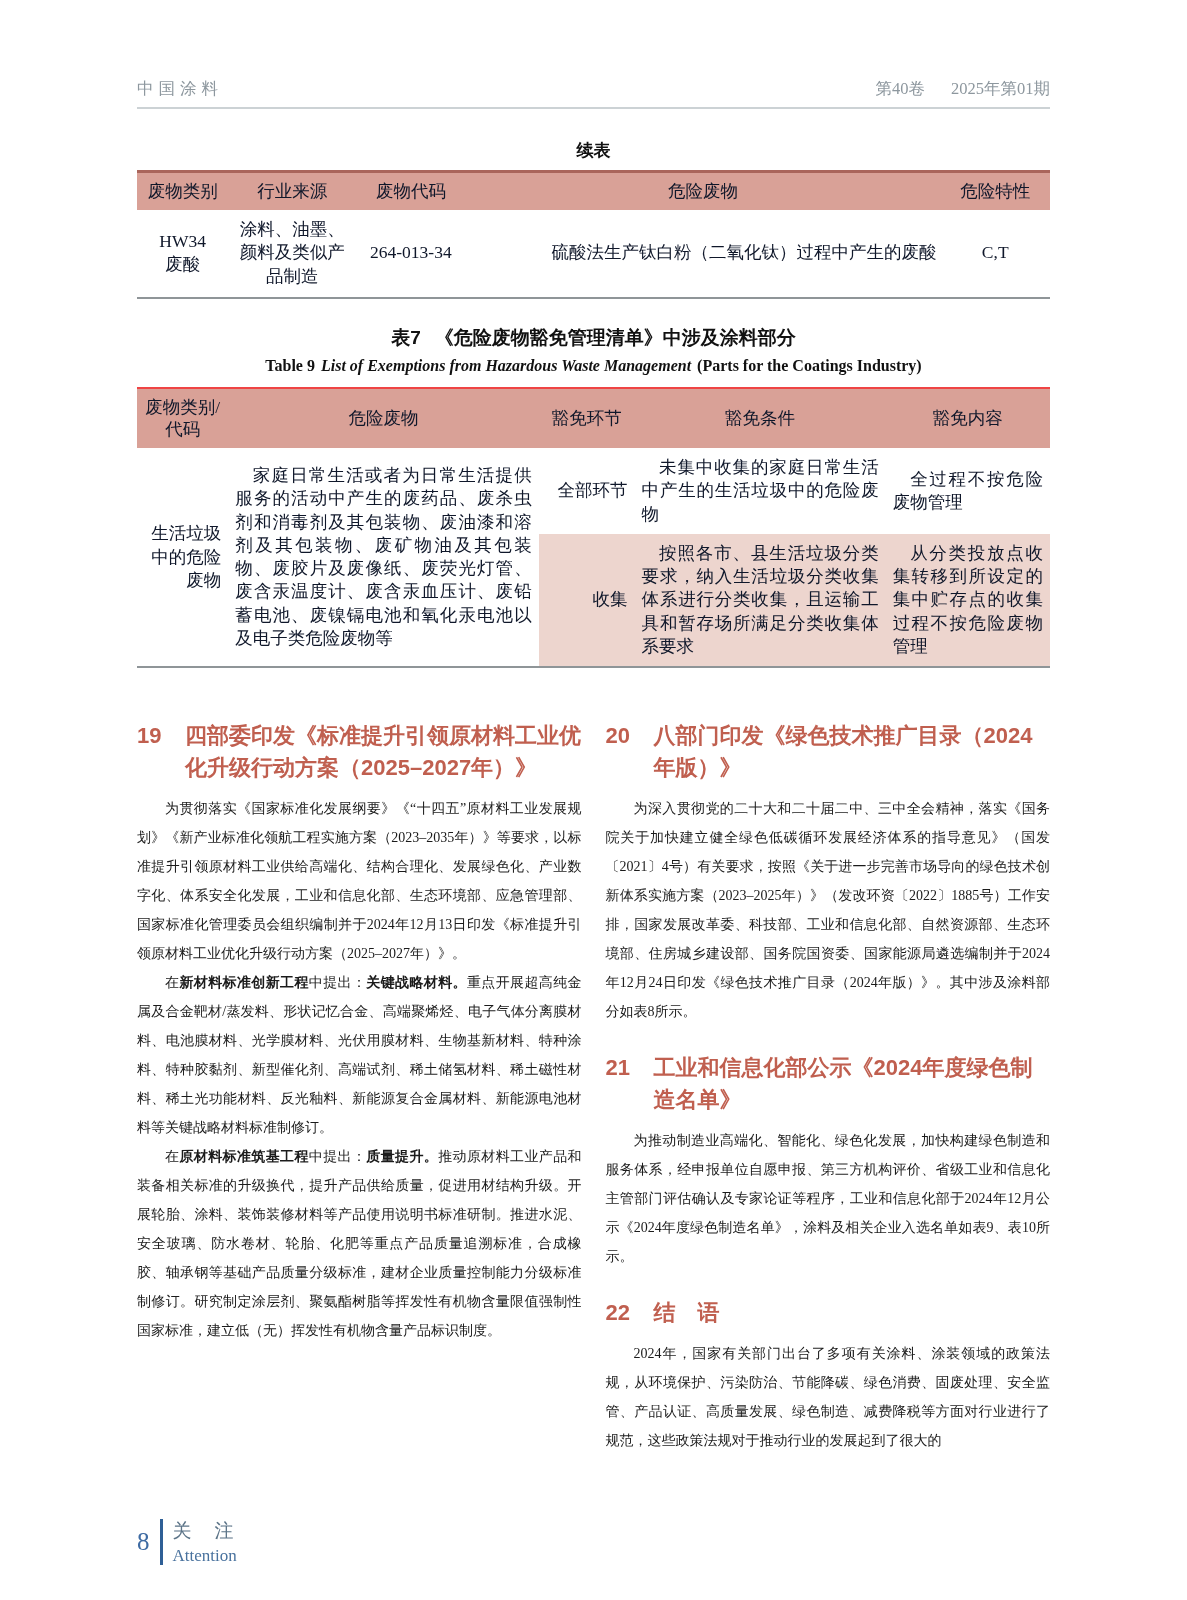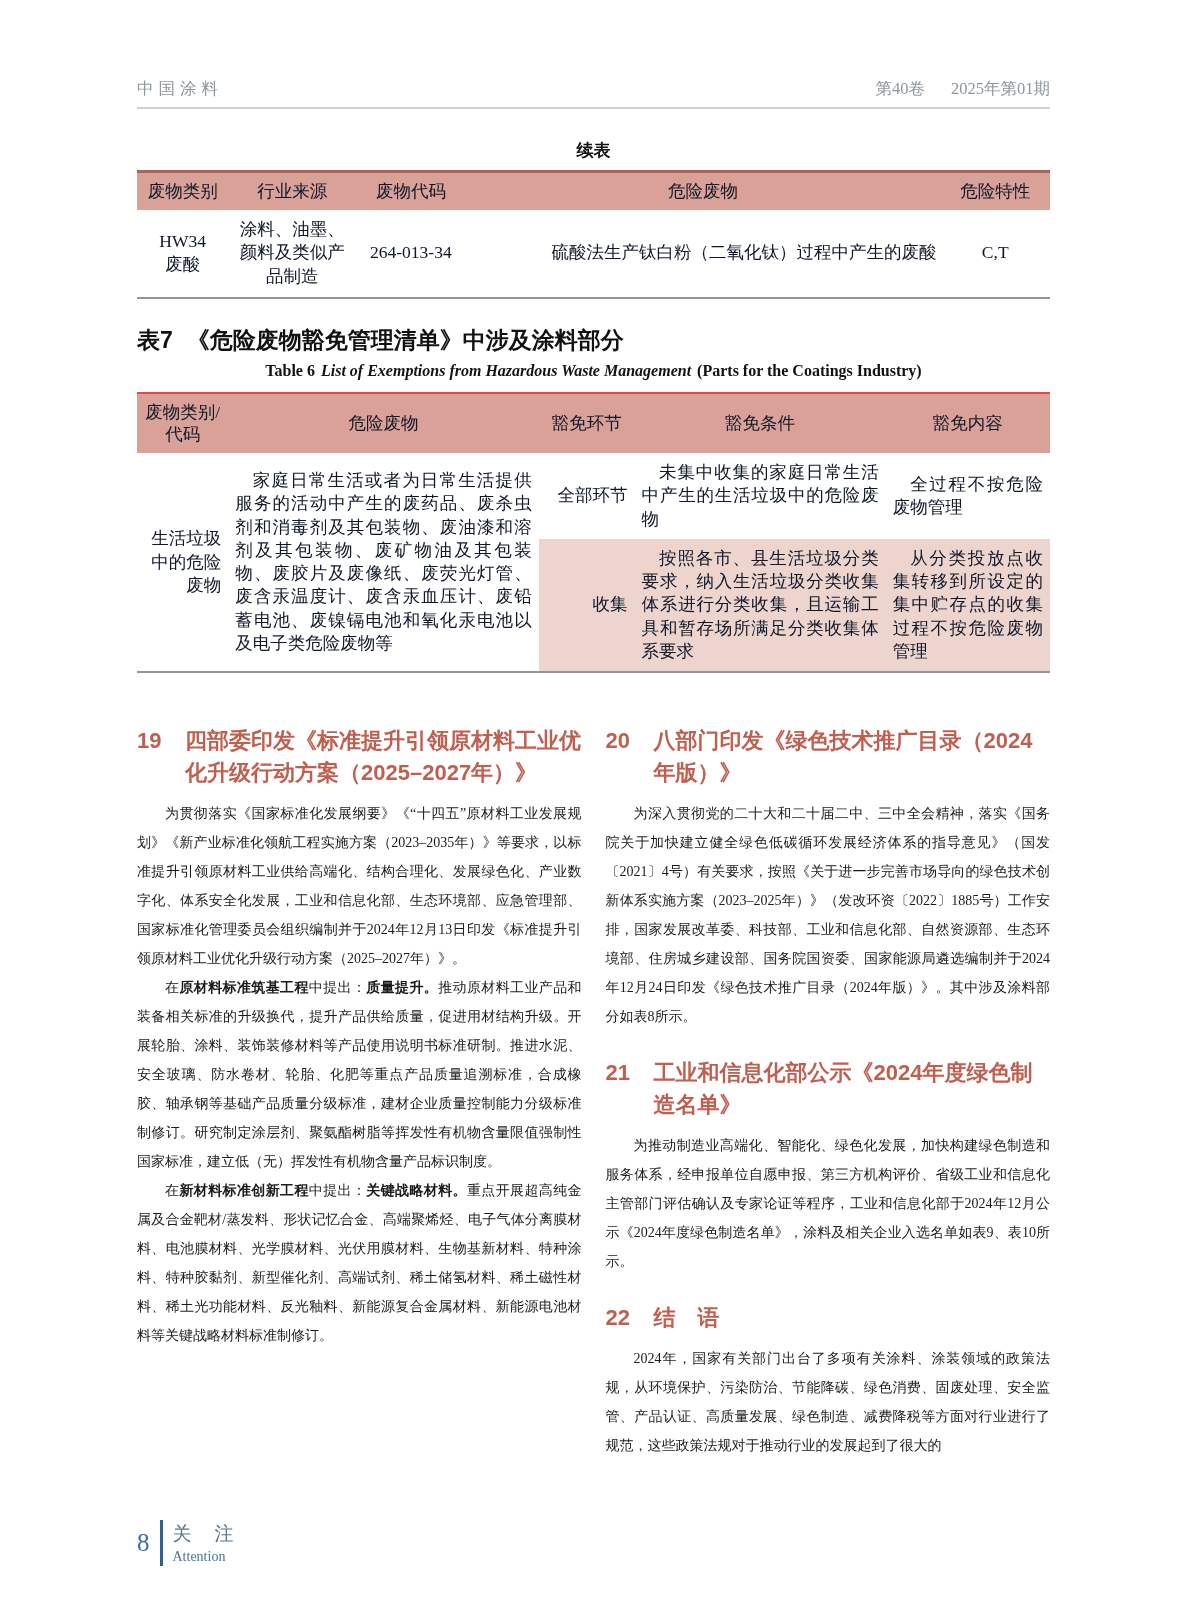--- a/index.html
+++ b/index.html
@@ -19,22 +19,22 @@
     font-weight:bold;font-size:17px;margin:30px 0 8px 0;color:#111;}
   table{width:100%;border-collapse:collapse;font-size:17.5px;color:#0f172a;}
   .t1{border-top:3px solid #aa655b;border-bottom:2px solid #8f9598;}
   .t1 thead th,.t7 thead th{background:#d9a197;font-weight:normal;
     padding:7px 4px;text-align:center;line-height:1.3;}
   .t1 tbody td{padding:8px 4px;text-align:center;vertical-align:middle;line-height:1.35;}
   .t1 .c1{width:10%;} .t1 .c2{width:14%;} .t1 .c3{width:12%;}
   .t1 .c4{width:52%;} .t1 .c5{width:12%;}
   .t1 td.desc{text-align:right;padding-left:26px;}
   
-  .cap-zh{text-align:left;font-family:"Liberation Sans","DejaVu Sans",sans-serif;
-    font-weight:bold;font-size:23px;margin-top:26px;color:#111;}
+  .cap-zh{text-align:center;font-family:"Liberation Sans","DejaVu Sans",sans-serif;
+    font-weight:bold;font-size:19px;margin-top:26px;color:#111;}
   .cap-zh .cap-label{margin-right:14px;}
   .cap-en{text-align:center;font-size:16px;font-weight:bold;margin:6px 0 12px 0;color:#111;}
   .cap-en .it{font-style:italic;}
   .cap-en span{margin:0 3px;}
   .t7{border-top:2px solid #ef4444;border-bottom:2px solid #8f9598;}
   .t7 .c1{width:10%;} .t7 .c2{width:34%;} .t7 .c3{width:10.5%;}
   .t7 .c4{width:27.5%;} .t7 .c5{width:18%;}
   .t7 tbody td{padding:8px 7px;text-align:right;vertical-align:middle;line-height:1.33;}
   .t7 td.just{text-align:justify;text-indent:1em;}
   .t7 tr.shaded td{background:#edd5ce;}
@@ -49,21 +49,21 @@
   .sec-title{flex:1;}
   .col p{margin:0;font-size:14px;line-height:29px;text-align:justify;
     text-indent:2em;color:#1b1b1b;}
   .b{font-weight:bold;}
   
   .pg-footer{position:absolute;left:137px;bottom:34px;display:flex;align-items:center;}
   .pg-num{font-size:25px;color:#3e6ba3;margin-right:10px;}
   .footer-bar{width:3px;height:46px;background:#2e5f96;margin-right:10px;}
   .footer-sec .zh{font-family:"Liberation Sans","DejaVu Sans",sans-serif;
     font-size:19px;color:#5c7488;letter-spacing:2px;}
-  .footer-sec .en{font-size:14px;color:#49729e;margin-top:2px;}
+  .footer-sec .en{font-size:17px;color:#49729e;margin-top:2px;}
 </style>
 </head>
 <body>
 
 <div class="page">
 
   <div class="pg-header">
     <span class="journal-name">中国涂料</span>
     <span class="issue-info">
       <span>第40卷</span>
@@ -94,21 +94,21 @@
         <td class="desc">硫酸法生产钛白粉（二氧化钛）过程中产生的废酸</td>
         <td>C,T</td>
       </tr>
     </tbody>
   </table>
 
   <div class="cap-zh">
     <span class="cap-label">表7</span><span>《危险废物豁免管理清单》中涉及涂料部分</span>
   </div>
   <div class="cap-en">
-    <span>Table 6</span><span class="it">List of Exemptions from Hazardous Waste Management</span><span>(Parts for the Coatings Industry)</span>
+    <span>Table 9</span><span class="it">List of Exemptions from Hazardous Waste Management</span><span>(Parts for the Coatings Industry)</span>
   </div>
 
   <table class="t7">
     <thead>
       <tr>
         <th class="c1">废物类别/代码</th>
         <th class="c2">危险废物</th>
         <th class="c3">豁免环节</th>
         <th class="c4">豁免条件</th>
         <th class="c5">豁免内容</th>
@@ -132,24 +132,24 @@
 
   <div class="columns">
 
     <div class="col">
       <div class="sec-head first">
         <span class="sec-num">19</span>
         <span class="sec-title">四部委印发《标准提升引领原材料工业优化升级行动方案（2025–2027年）》</span>
       </div>
       <p>为贯彻落实《国家标准化发展纲要》《“十四五”原材料工业发展规划》《新产业标准化领航工程实施方案（2023–2035年）》等要求，以标准提升引领原材料工业供给高端化、结构合理化、发展绿色化、产业数字化、体系安全化发展，工业和信息化部、生态环境部、应急管理部、国家标准化管理委员会组织编制并于2024年12月13日印发《标准提升引领原材料工业优化升级行动方案（2025–2027年）》。</p>
       <p>
-        <span>在</span><span class="b">原材料标准筑基工程</span><span>中提出：</span><span class="b">质量提升。</span><span>推动原材料工业产品和装备相关标准的升级换代，提升产品供给质量，促进用材结构升级。开展轮胎、涂料、装饰装修材料等产品使用说明书标准研制。推进水泥、安全玻璃、防水卷材、轮胎、化肥等重点产品质量追溯标准，合成橡胶、轴承钢等基础产品质量分级标准，建材企业质量控制能力分级标准制修订。研究制定涂层剂、聚氨酯树脂等挥发性有机物含量限值强制性国家标准，建立低（无）挥发性有机物含量产品标识制度。</span>
+        <span>在</span><span class="b">新材料标准创新工程</span><span>中提出：</span><span class="b">关键战略材料。</span><span>重点开展超高纯金属及合金靶材/蒸发料、形状记忆合金、高端聚烯烃、电子气体分离膜材料、电池膜材料、光学膜材料、光伏用膜材料、生物基新材料、特种涂料、特种胶黏剂、新型催化剂、高端试剂、稀土储氢材料、稀土磁性材料、稀土光功能材料、反光釉料、新能源复合金属材料、新能源电池材料等关键战略材料标准制修订。</span>
       </p>
       <p>
-        <span>在</span><span class="b">新材料标准创新工程</span><span>中提出：</span><span class="b">关键战略材料。</span><span>重点开展超高纯金属及合金靶材/蒸发料、形状记忆合金、高端聚烯烃、电子气体分离膜材料、电池膜材料、光学膜材料、光伏用膜材料、生物基新材料、特种涂料、特种胶黏剂、新型催化剂、高端试剂、稀土储氢材料、稀土磁性材料、稀土光功能材料、反光釉料、新能源复合金属材料、新能源电池材料等关键战略材料标准制修订。</span>
+        <span>在</span><span class="b">原材料标准筑基工程</span><span>中提出：</span><span class="b">质量提升。</span><span>推动原材料工业产品和装备相关标准的升级换代，提升产品供给质量，促进用材结构升级。开展轮胎、涂料、装饰装修材料等产品使用说明书标准研制。推进水泥、安全玻璃、防水卷材、轮胎、化肥等重点产品质量追溯标准，合成橡胶、轴承钢等基础产品质量分级标准，建材企业质量控制能力分级标准制修订。研究制定涂层剂、聚氨酯树脂等挥发性有机物含量限值强制性国家标准，建立低（无）挥发性有机物含量产品标识制度。</span>
       </p>
     </div>
 
     <div class="col">
       <div class="sec-head first">
         <span class="sec-num">20</span>
         <span class="sec-title">八部门印发《绿色技术推广目录（2024年版）》</span>
       </div>
       <p>为深入贯彻党的二十大和二十届二中、三中全会精神，落实《国务院关于加快建立健全绿色低碳循环发展经济体系的指导意见》（国发〔2021〕4号）有关要求，按照《关于进一步完善市场导向的绿色技术创新体系实施方案（2023–2025年）》（发改环资〔2022〕1885号）工作安排，国家发展改革委、科技部、工业和信息化部、自然资源部、生态环境部、住房城乡建设部、国务院国资委、国家能源局遴选编制并于2024年12月24日印发《绿色技术推广目录（2024年版）》。其中涉及涂料部分如表8所示。</p>
 

